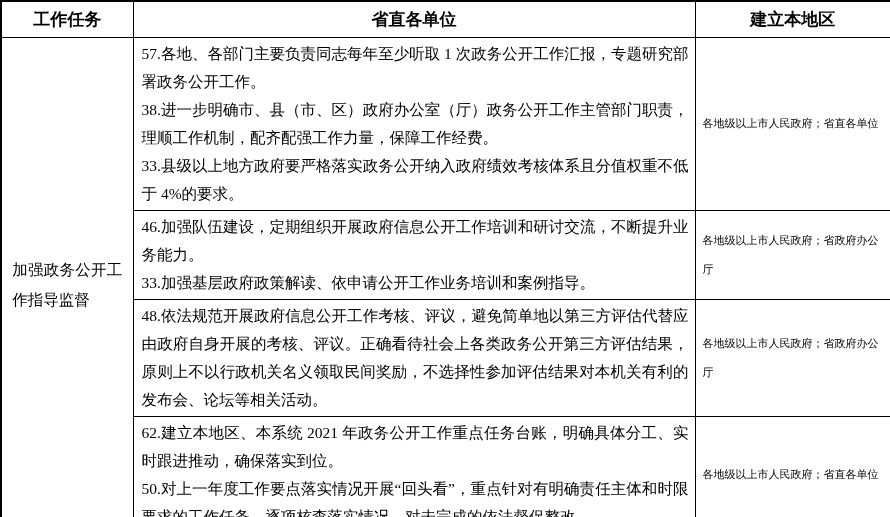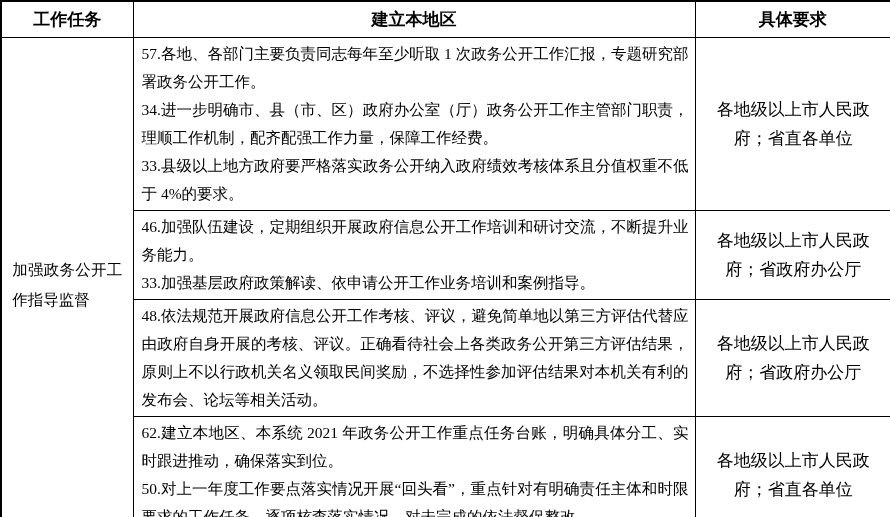--- a/index.html
+++ b/index.html
@@ -74,50 +74,50 @@
     text-align: justify;
   }
   td.req-cell p {
     margin: 0;
     text-align: justify;
   }
 
   td.unit-cell {
     padding: 2px 6px 2px 7px;
     font-family: "Liberation Serif", "DejaVu Serif", serif;
-    font-size: 17px;
+    font-size: 11px;
     line-height: 29px;
-    text-align: center;
+    text-align: left;
   }
 </style>
 </head>
 <body>
 
 <div class="page">
   <table class="doc-table">
     <colgroup>
       <col class="c-task">
       <col class="c-req">
       <col class="c-unit">
     </colgroup>
     <thead>
       <tr>
         <th class="hdr">工作任务</th>
+        <th class="hdr">省直各单位</th>
         <th class="hdr">建立本地区</th>
-        <th class="hdr">具体要求</th>
       </tr>
     </thead>
     <tbody>
       <tr class="r1">
         <td class="task-cell" rowspan="4">
           <div class="task-inner">加强政务公开工作指导监督</div>
         </td>
         <td class="req-cell">
           <p>57.各地、各部门主要负责同志每年至少听取 1 次政务公开工作汇报，专题研究部署政务公开工作。</p>
-          <p>34.进一步明确市、县（市、区）政府办公室（厅）政务公开工作主管部门职责，理顺工作机制，配齐配强工作力量，保障工作经费。</p>
+          <p>38.进一步明确市、县（市、区）政府办公室（厅）政务公开工作主管部门职责，理顺工作机制，配齐配强工作力量，保障工作经费。</p>
           <p>33.县级以上地方政府要严格落实政务公开纳入政府绩效考核体系且分值权重不低于 4%的要求。</p>
         </td>
         <td class="unit-cell">各地级以上市人民政府；省直各单位</td>
       </tr>
       <tr class="r2">
         <td class="req-cell">
           <p>46.加强队伍建设，定期组织开展政府信息公开工作培训和研讨交流，不断提升业务能力。</p>
           <p>33.加强基层政府政策解读、依申请公开工作业务培训和案例指导。</p>
         </td>
         <td class="unit-cell">各地级以上市人民政府；省政府办公厅</td>

